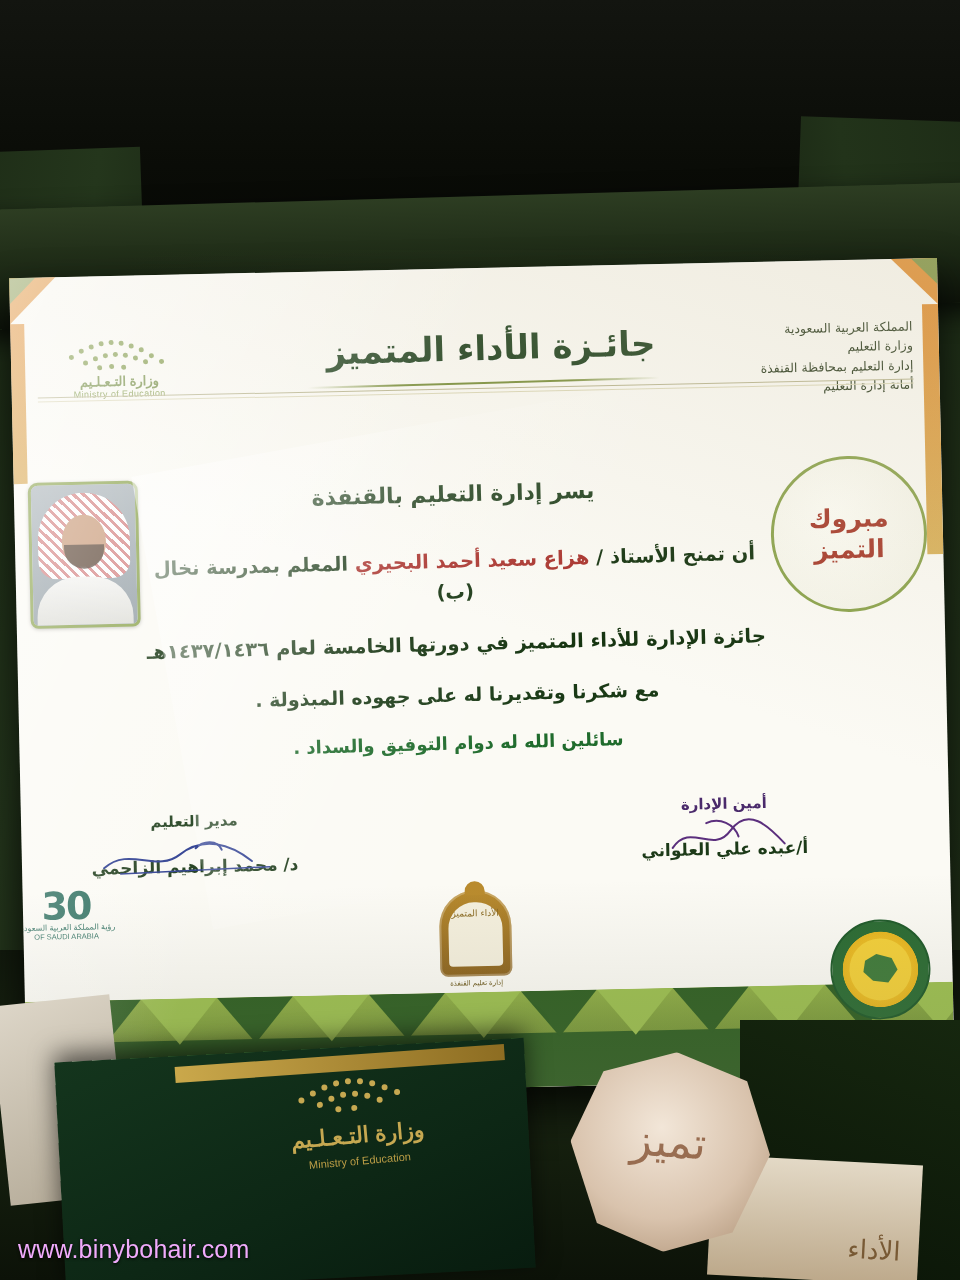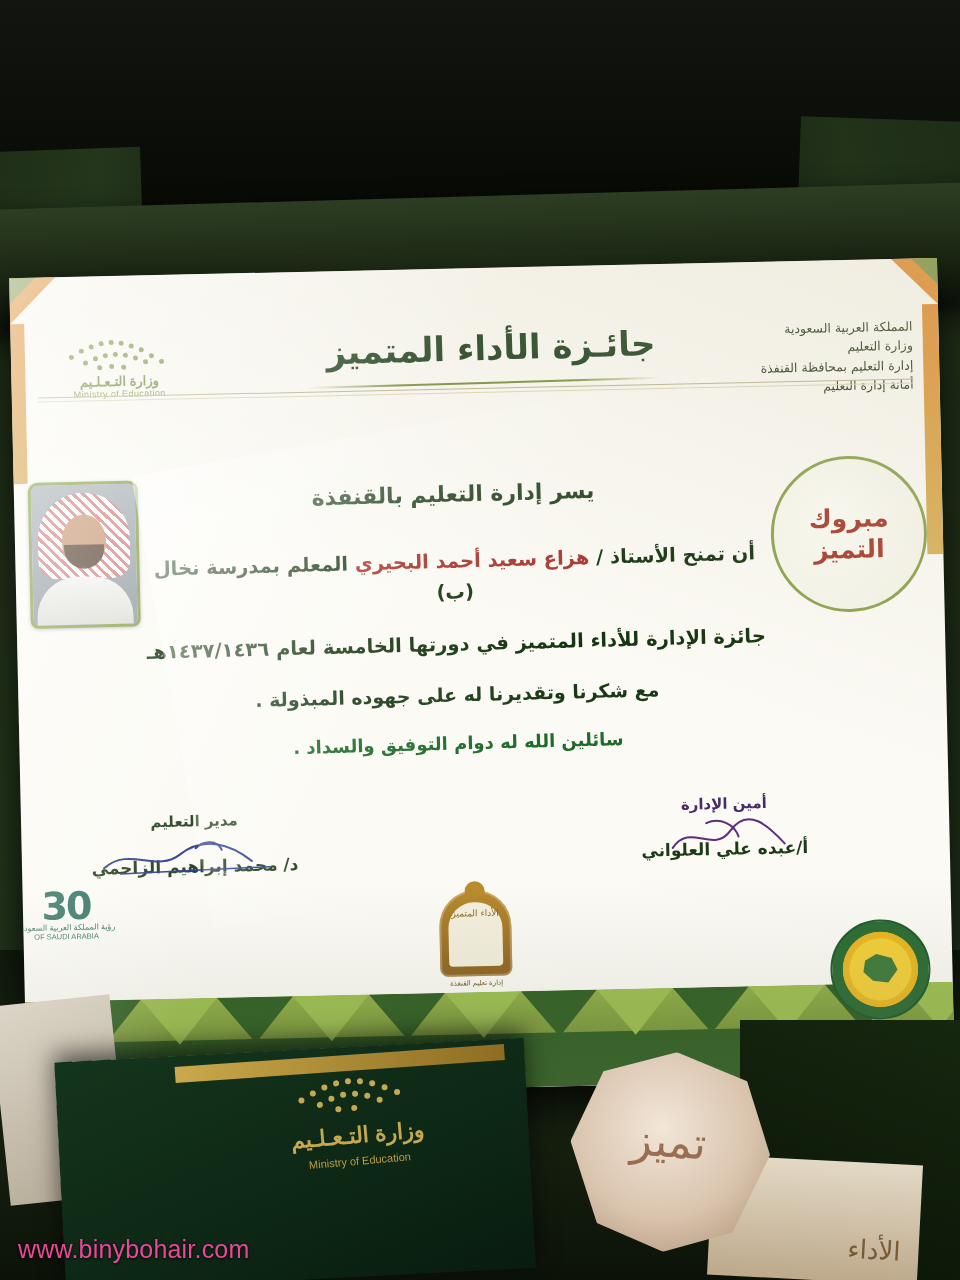--- a/index.html
+++ b/index.html
@@ -544,21 +544,21 @@
     font-size: 26px;
     color: #6b4a23;
     direction: rtl;
     opacity: .85;
   }
 
   
   .watermark {
     position: absolute;
     left: 18px; bottom: 16px;
-    color: #ec4899;
+    color: #f0abfc;
     font-family: "Liberation Sans", sans-serif;
     font-size: 25px;
     letter-spacing: .2px;
     text-shadow: 0 1px 3px rgba(0,0,0,.9);
     z-index: 60;
   }
 </style>
 </head>
 <body>
 

